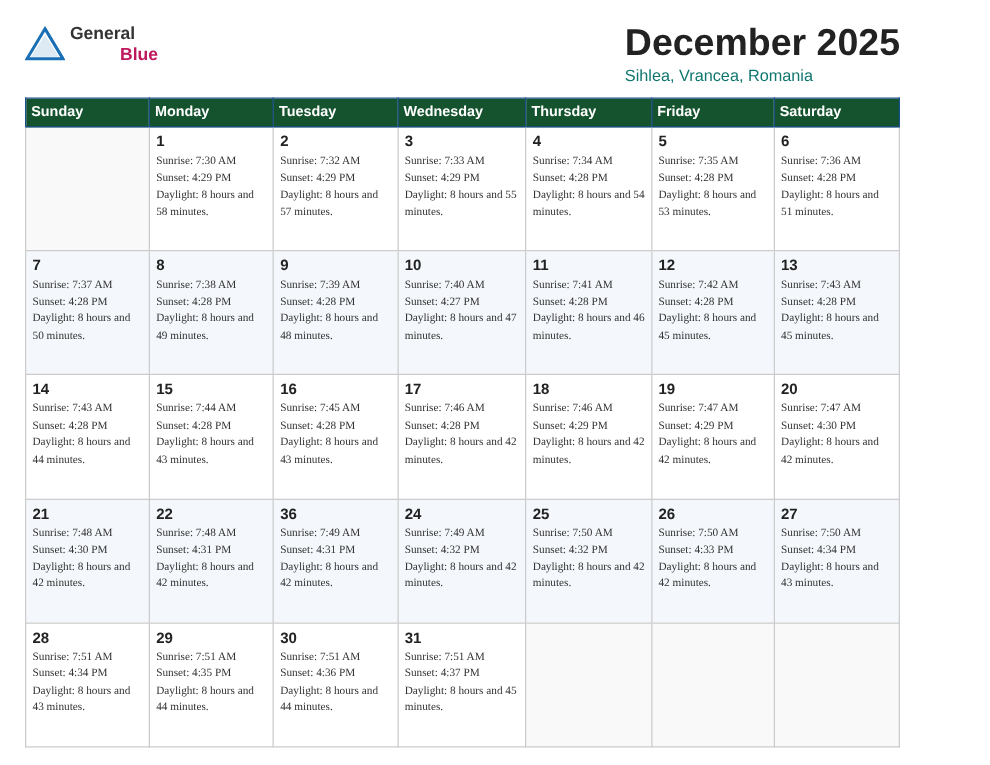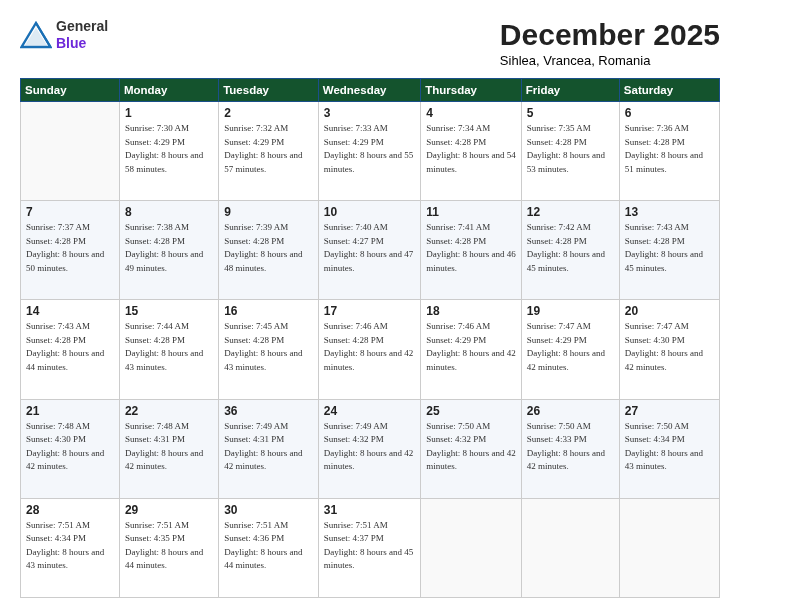--- a/index.html
+++ b/index.html
@@ -40,21 +40,21 @@
     .title-block {
     }
     .month-title {
       font-size: 30px;
       font-weight: bold;
       color: #222;
       line-height: 1.1;
     }
     .location {
       font-size: 13px;
-      color: #000000;
+      color: #0f766e;
       margin-top: 2px;
     }
     .calendar {
       width: 100%;
       border-collapse: collapse;
       flex: 1;
     }
     .calendar th {
       background: #14532d;
       color: #fff;
@@ -100,21 +100,21 @@
 <div class="page">
   <div class="header">
     <div class="logo">
       <svg class="logo-icon" viewBox="0 0 40 34" xmlns="http://www.w3.org/2000/svg">
         <polygon points="20,2 38,32 2,32" fill="none" stroke="#1a6fb5" stroke-width="3"></polygon>
         <polygon points="20,8 34,30 6,30" fill="#1a6fb5" opacity="0.15"></polygon>
         <line x1="20" y1="2" x2="38" y2="32" stroke="#1a6fb5" stroke-width="2.5"></line>
       </svg>
       <div class="logo-text">
         <div><span style="color:#333;font-size:14px;font-weight:bold;">General</span></div>
-        <div><span style="color:#6d28d9;font-size:14px;font-weight:bold;">Blue</span></div>
+        <div><span style="color:#be185d;font-size:14px;font-weight:bold;margin-left:40px;">Blue</span></div>
       </div>
     </div>
     <div class="title-block">
       <div class="month-title">December 2025</div>
       <div class="location">Sihlea, Vrancea, Romania</div>
     </div>
   </div>
 
   <table class="calendar">
     <thead>

